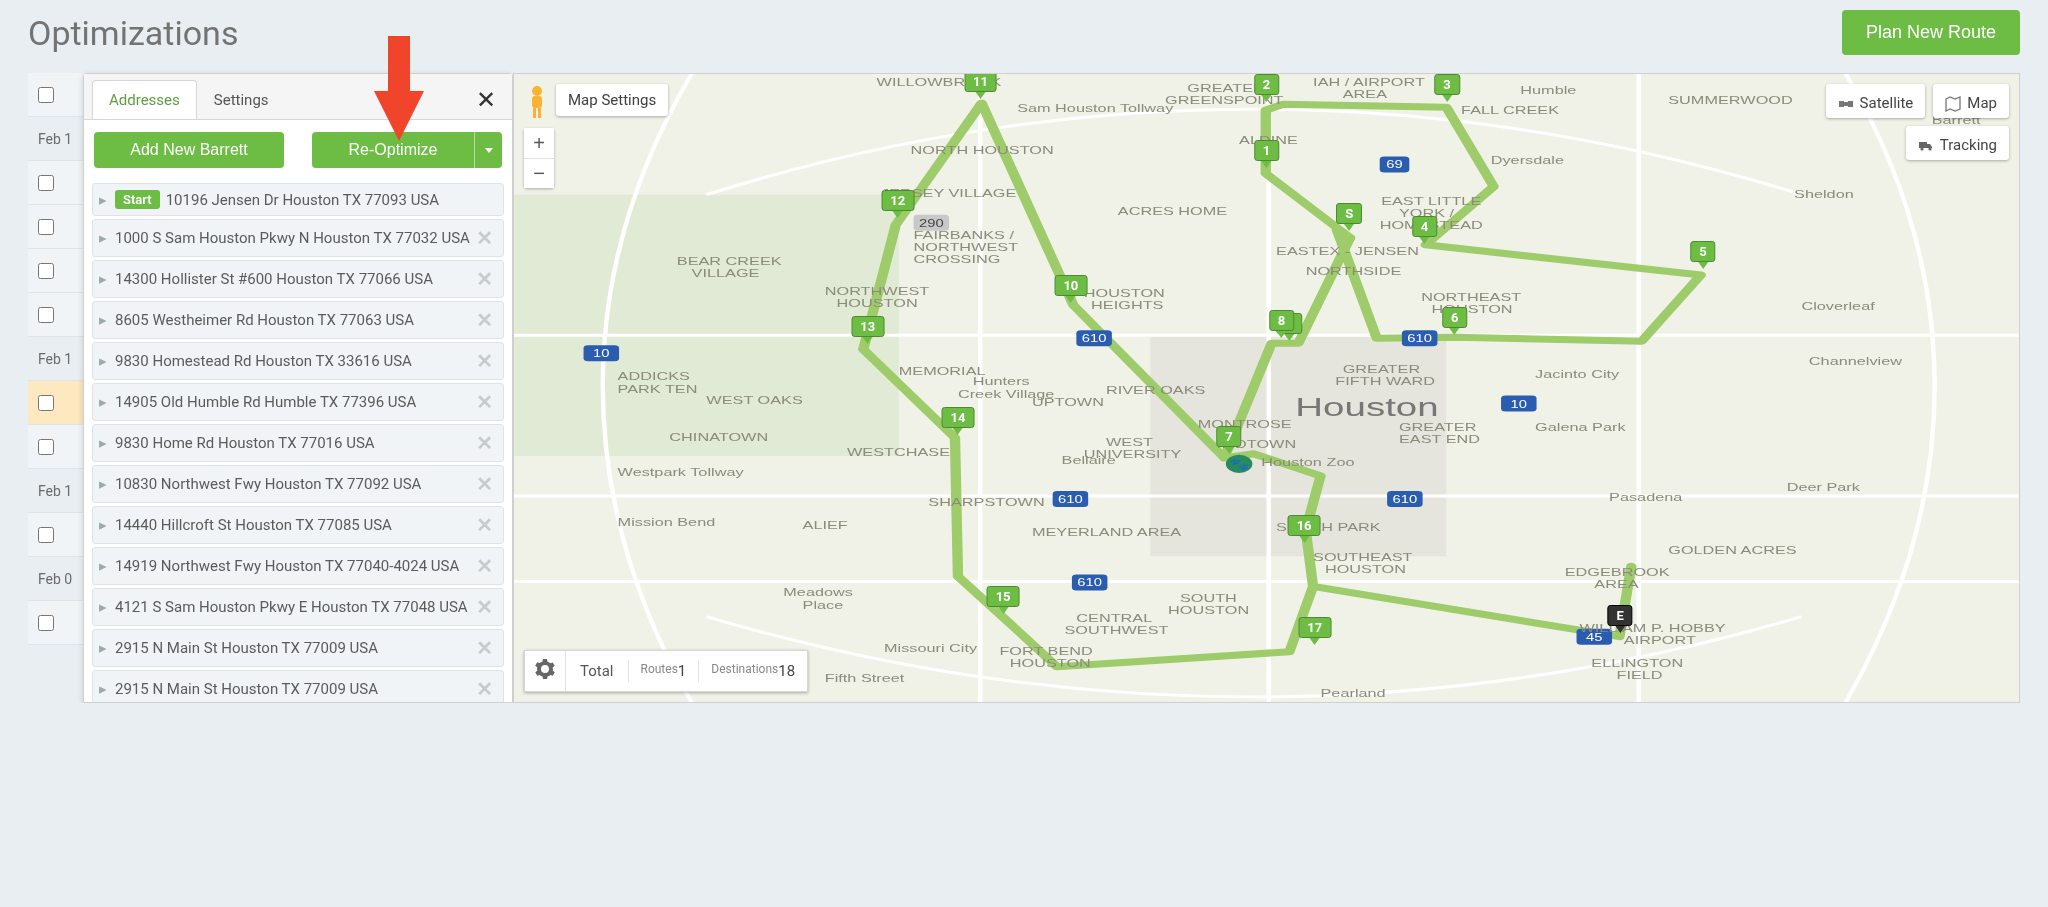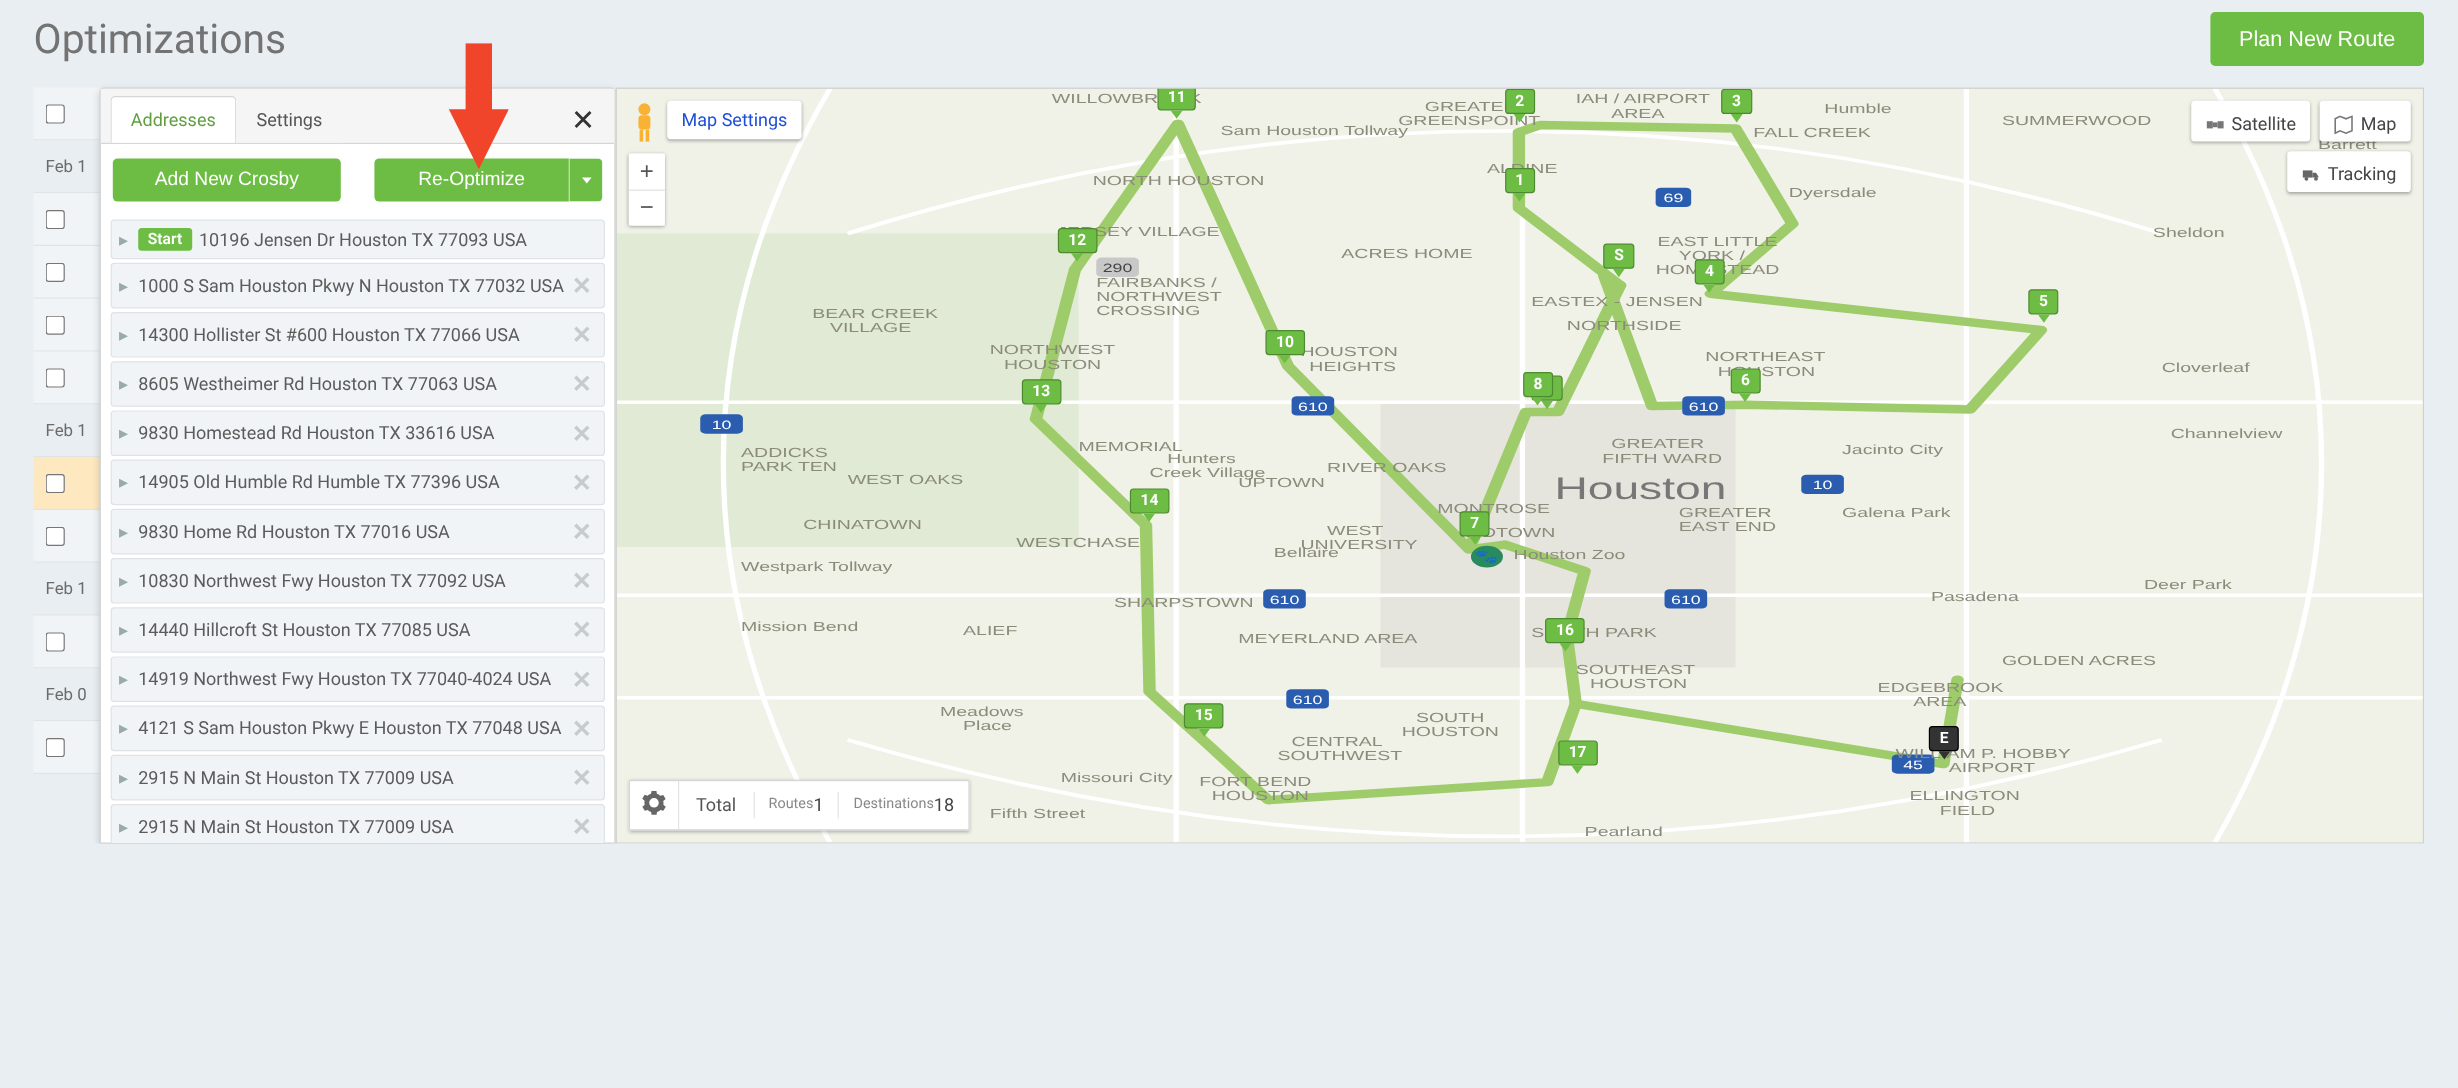--- a/index.html
+++ b/index.html
@@ -46,21 +46,21 @@
   .pin-body { background:#6dbd44; color:#fff; font-weight:bold; font-size:13px; padding:2px 8px; border-radius:3px; border:1px solid #4d8a2f; min-width:20px; text-align:center; }
   .pin-body.dark { background:#333; border-color:#000; }
   .pin-tip { width:0; height:0; border-left:5px solid transparent; border-right:5px solid transparent; border-top:7px solid #6dbd44; margin:0 auto; }
   .pin-tip.dark { border-top-color:#333; }
 
   .map-ctrl-tl { position:absolute; top:10px; left:10px; display:flex; align-items:flex-start; gap:6px; z-index:10;}
   .pegman { width:26px; height:36px; }
   .zoom { display:flex; flex-direction:column; background:#fff; border-radius:3px; box-shadow:0 1px 3px rgba(0,0,0,.3); }
   .zoom button { width:30px; height:30px; border:none; background:#fff; font-size:20px; color:#555; cursor:pointer; }
   .zoom button + button { border-top:1px solid #e0e0e0; }
-  .mapset-chip { background:#fff; border-radius:3px; box-shadow:0 1px 3px rgba(0,0,0,.3); padding:6px 12px; font-size:15px; cursor:pointer; color:#1d4ed8; height:32px; display:flex; align-items:center; }
+  .mapset-chip { background:#fff; border-radius:3px; box-shadow:0 1px 3px rgba(0,0,0,.3); padding:6px 12px; font-size:15px; cursor:pointer; color:#404040; height:32px; display:flex; align-items:center; }
 
   .map-ctrl-tr { position:absolute; top:10px; right:10px; display:flex; gap:8px; z-index:10;}
   .chip { background:#fff; border-radius:3px; box-shadow:0 1px 3px rgba(0,0,0,.3); padding:6px 12px; font-size:15px; color:#444; display:flex; align-items:flex-end; gap:6px; cursor:pointer; height:34px; }
   .chip svg { width:16px; height:16px; }
   .map-ctrl-tr2 { position:absolute; top:52px; right:10px; z-index:10; }
 
   .map-footer { position:absolute; bottom:10px; left:10px; background:#fff; border:1px solid #d6d6d6; display:flex; align-items:center; box-shadow:0 1px 3px rgba(0,0,0,.3); z-index:10;}
   .gear-cell { padding:8px 10px; border-right:1px solid #e3e3e3; cursor:pointer; }
   .gear-cell svg { width:20px; height:20px; color:#666; }
   .total-cell { padding:8px 14px; font-size:15px; color:#555; }
@@ -134,21 +134,21 @@
             <rect x="14" y="0" width="22" height="58" fill="#f0452a"></rect>
             <polygon points="0,55 50,55 25,105" fill="#f0452a"></polygon>
           </svg>
       </div>
       <div class="tabs">
         <div class="tab active">Addresses</div>
         <div class="tab">Settings</div>
         <div class="close-x">✕</div>
       </div>
       <div class="btn-row">
-        <button class="big-btn">Add New Crosby</button>
+        <button class="big-btn">Add New Barrett</button>
         <div class="split-wrap">
           <button class="split-main">Re-Optimize</button>
           <button class="split-caret"><svg viewBox="0 0 10 10">
                 <polygon points="1,3 9,3 5,8" fill="#fff"></polygon>
               </svg></button>
         </div>
       </div>
       <div class="addr-list" id="addr-list">
           <div class="addr-item">
             <span class="caret">▸</span>

